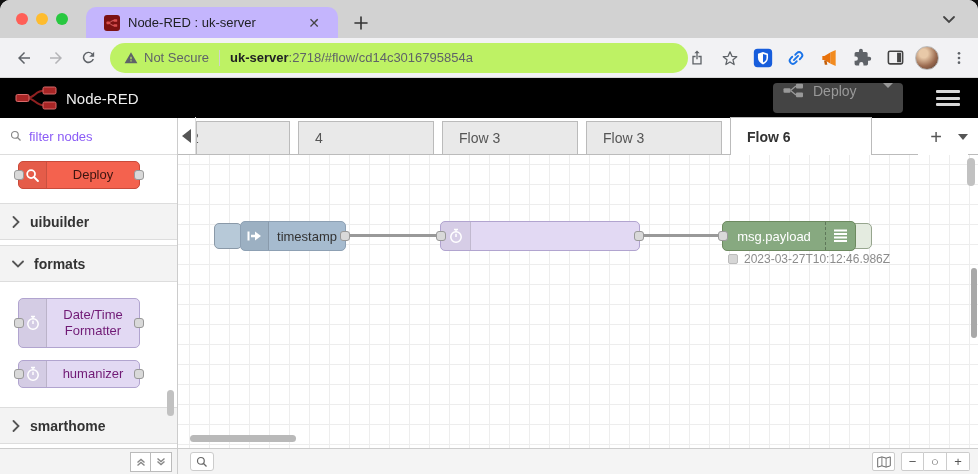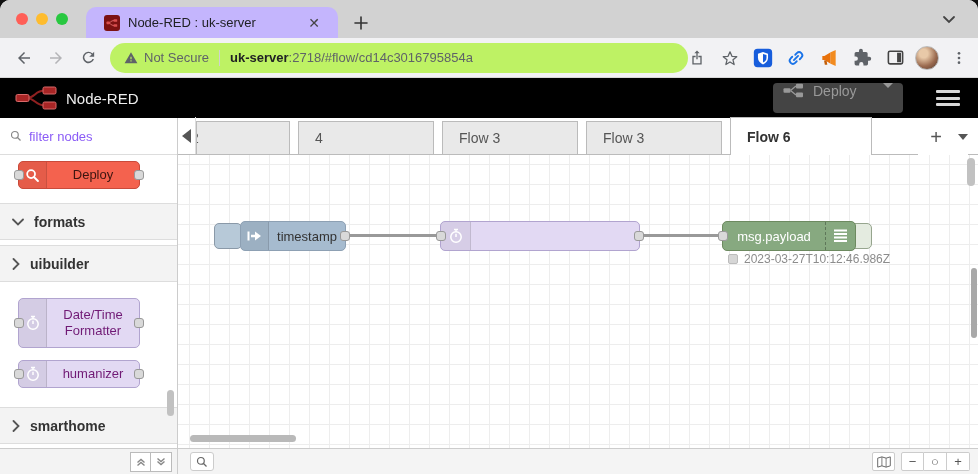--- a/index.html
+++ b/index.html
@@ -276,31 +276,31 @@
                 <circle cx="6.5" cy="6.5" r="4.2" stroke="#fff" stroke-width="1.9" fill="none"></circle>
                 <path d="M9.8 9.8l4 4" stroke="#fff" stroke-width="2.1" stroke-linecap="round"></path>
               </svg>
           </div>
           <span class="lbl">Deploy</span>
           <span class="port in"></span>
           <span class="port out"></span>
         </div>
 
         <div class="cat-row">
+          <svg width="8" height="12" viewBox="0 0 8 12">
+              <path d="M1.5 1l5 5-5 5" stroke="#555" stroke-width="1.8" fill="none" stroke-linecap="round"></path>
+            </svg>
+          <span class="cat-label">uibuilder</span>
+        </div>
+
+        <div class="cat-row">
           <svg width="12" height="8" viewBox="0 0 12 8">
               <path d="M1 1.5l5 5 5-5" stroke="#555" stroke-width="1.8" fill="none" stroke-linecap="round"></path>
             </svg>
           <span class="cat-label">formats</span>
-        </div>
-
-        <div class="cat-row">
-          <svg width="8" height="12" viewBox="0 0 8 12">
-              <path d="M1.5 1l5 5-5 5" stroke="#555" stroke-width="1.8" fill="none" stroke-linecap="round"></path>
-            </svg>
-          <span class="cat-label">uibuilder</span>
         </div>
 
         <div class="fmt-nodes">
           <div class="pal-node dtf-node">
             <div class="iconbox">
               <svg width="16" height="16" viewBox="0 0 16 16" fill="none" stroke="#fff" stroke-width="1.5">
                   <circle cx="8" cy="9" r="5.2"></circle>
                   <path d="M8 9V5.7"></path>
                   <path d="M6 1.5h4"></path>
                   <path d="M8 1.5v2"></path>

